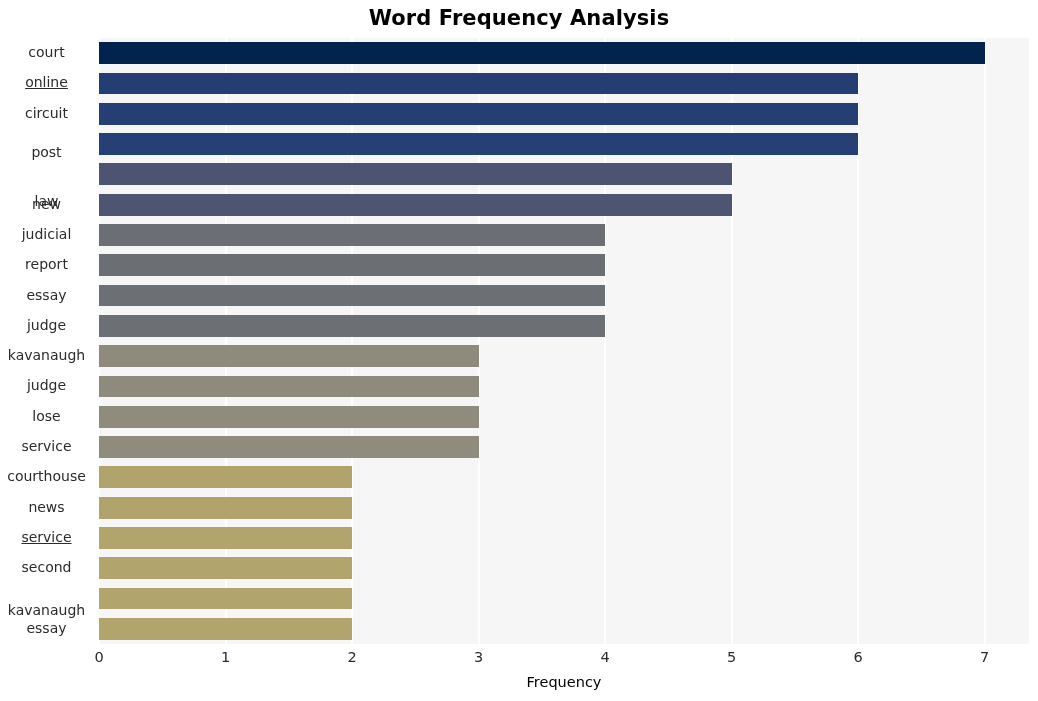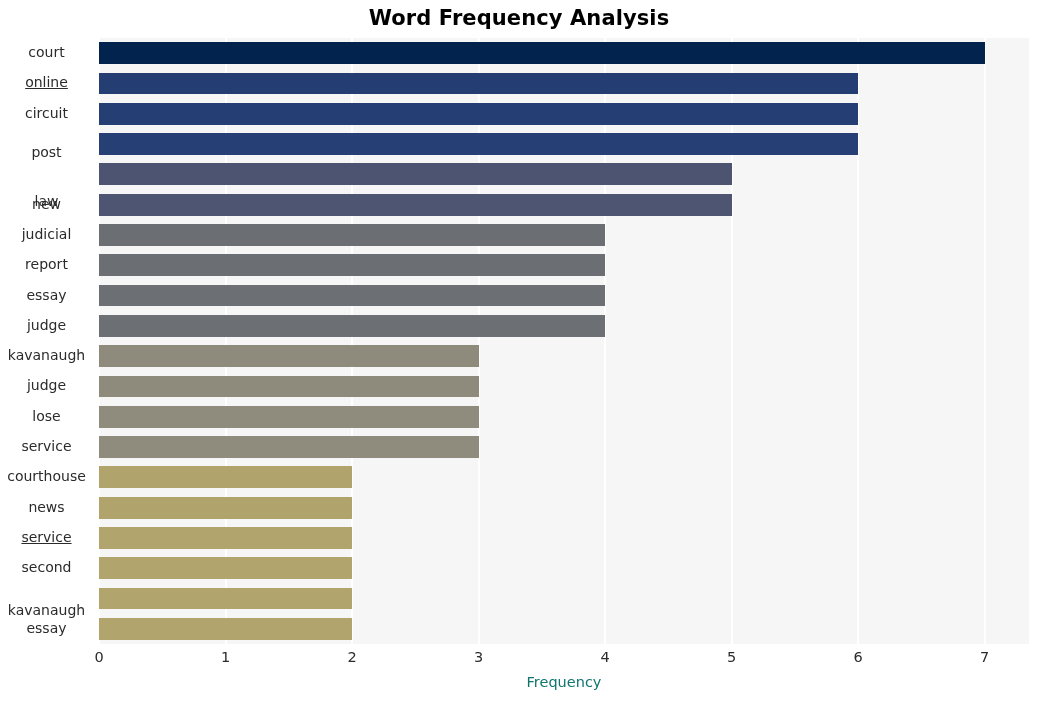--- a/index.html
+++ b/index.html
@@ -102,21 +102,21 @@
     font-size: 14.5px;
     color: #2b2b2b;
   }
   #xaxis-label {
     position: absolute;
     left: 99px;
     top: 674px;
     width: 930px;
     text-align: center;
     font-size: 14.5px;
-    color: #0f766e;
+    color: #000000;
   }
 </style>
 </head>
 <body>
 
 <div id="figure">
 
   <div id="chart-title">Word Frequency Analysis</div>
 
   <div id="plot-area">

